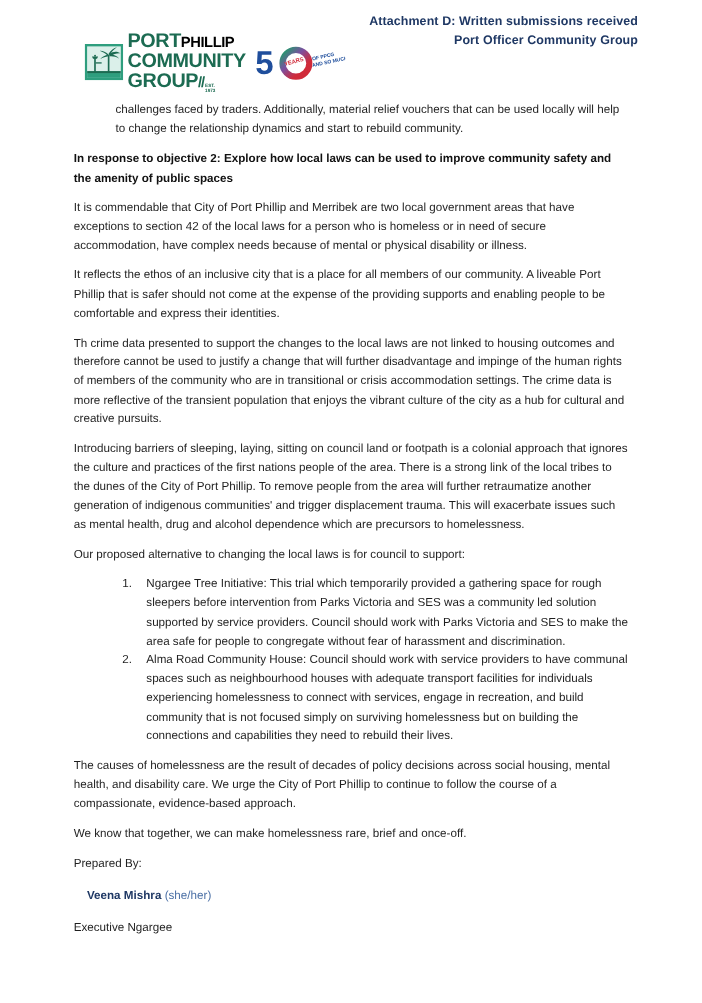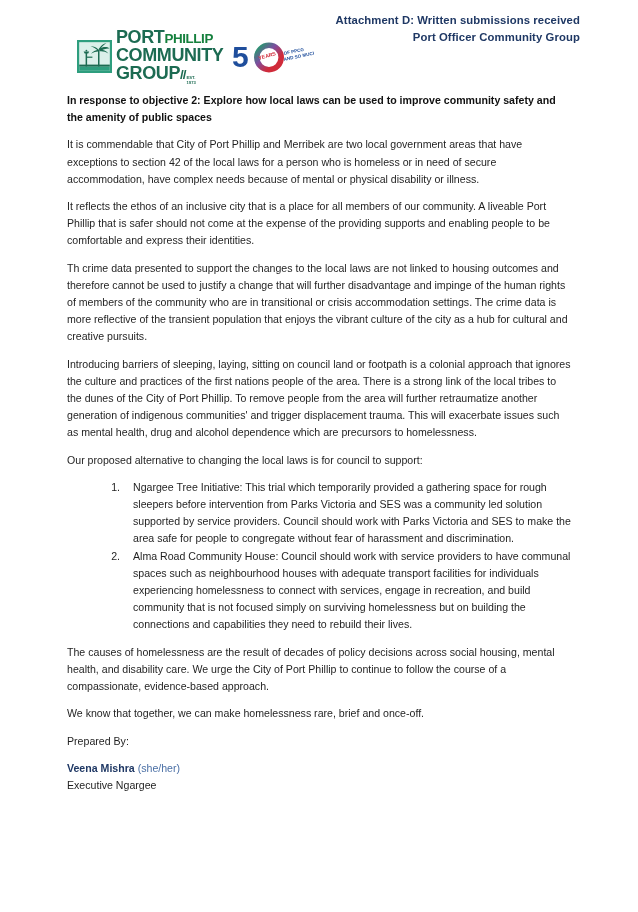--- a/index.html
+++ b/index.html
@@ -78,21 +78,21 @@
     align-items: baseline;
     white-space: nowrap;
   }
   .lw-dark {
     color: #1c6b52;
     font-weight: bold;
     font-size: 18px;
     letter-spacing: -0.4px;
   }
   .lw-light {
-    color: #15803d;
+    color: #000000;
     font-weight: bold;
     font-size: 13.4px;
     letter-spacing: -0.4px;
   }
   .lw-slash {
     color: #1c6b52;
     font-weight: bold;
     font-size: 13.4px;
     letter-spacing: -1px;
   }
@@ -153,21 +153,21 @@
 
   .sig-name {
     color: #1f3864;
     font-weight: bold;
   }
   .sig-pronouns {
     color: #4a6fa5;
     font-weight: normal;
   }
   p.sig-line {
-    margin: 0;
+    margin: 12px;
   }
   p.sig-role {
     margin: 0;
   }
 </style>
 </head>
 <body>
 
 <div class="page">
 
@@ -239,20 +239,21 @@
         <text x="27" y="20" font-family="Liberation Sans, sans-serif" font-size="5.2" font-weight="bold" fill="#d02b3a" transform="rotate(-16 27 20)">YEARS</text>
         <text x="52" y="15" font-family="Liberation Sans, sans-serif" font-size="4.6" font-weight="bold" fill="#1f4e9c" transform="rotate(-12 52 15)">OF PPCG</text>
         <text x="52" y="21" font-family="Liberation Sans, sans-serif" font-size="4.6" font-weight="bold" fill="#1f4e9c" transform="rotate(-12 52 21)">AND SO MUCH MORE</text>
       </svg>
 
     </div>
   </div>
 
   <div class="content">
 
+    <p class="para indented">challenges faced by traders. Additionally, material relief vouchers that can be used locally will help to change the relationship dynamics and start to rebuild community.</p>
 
     <p class="para heading">In response to objective 2: Explore how local laws can be used to improve community safety and the amenity of public spaces</p>
 
     <p class="para">It is commendable that City of Port Phillip and Merribek are two local government areas that have exceptions to section 42 of the local laws for a person who is homeless or in need of secure accommodation, have complex needs because of mental or physical disability or illness.</p>
 
     <p class="para">It reflects the ethos of an inclusive city that is a place for all members of our community. A liveable Port Phillip that is safer should not come at the expense of the providing supports and enabling people to be comfortable and express their identities.</p>
 
     <p class="para">Th crime data presented to support the changes to the local laws are not linked to housing outcomes and therefore cannot be used to justify a change that will further disadvantage and impinge of the human rights of members of the community who are in transitional or crisis accommodation settings. The crime data is more reflective of the transient population that enjoys the vibrant culture of the city as a hub for cultural and creative pursuits.</p>
 
     <p class="para">Introducing barriers of sleeping, laying, sitting on council land or footpath is a colonial approach that ignores the culture and practices of the first nations people of the area. There is a strong link of the local tribes to the dunes of the City of Port Phillip. To remove people from the area will further retraumatize another generation of indigenous communities' and trigger displacement trauma. This will exacerbate issues such as mental health, drug and alcohol dependence which are precursors to homelessness.</p>

